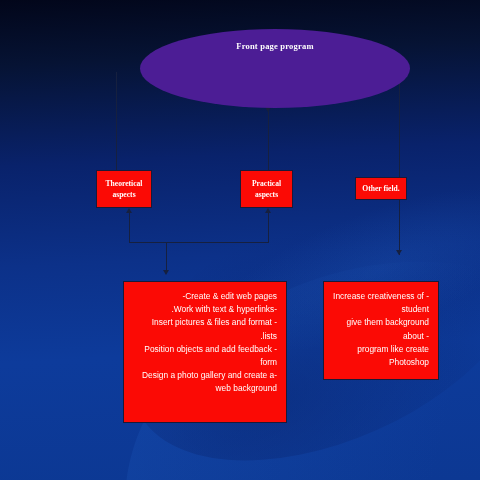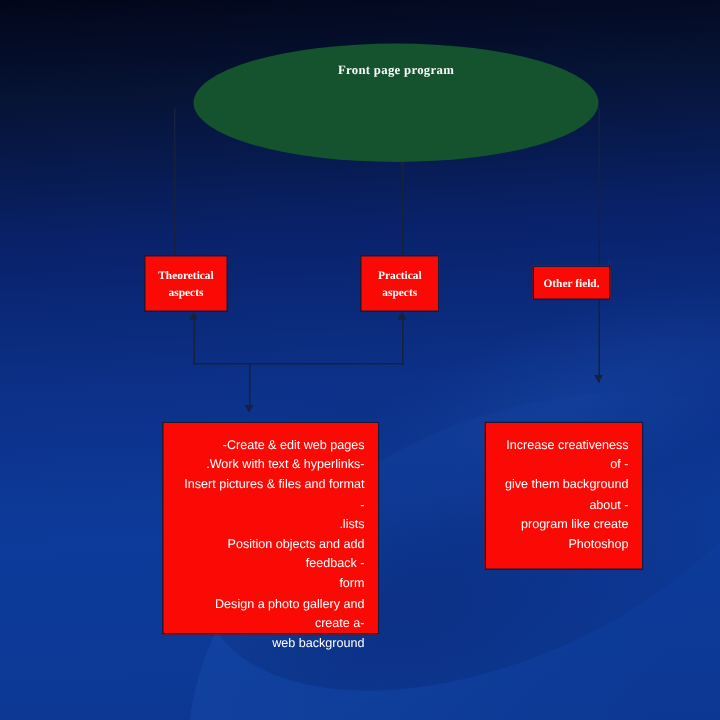--- a/index.html
+++ b/index.html
@@ -61,26 +61,26 @@
     position: absolute;
     background: #fb0a05;
     color: #ffffff;
     box-sizing: border-box;
   }
   .rect {
     border: 1px solid #1a1a38;
   }
   
   #ellipse {
-    left: 129px;
+    left: 140px;
     top: 29px;
     width: 270px;
     height: 79px;
     border-radius: 50%;
-    background: #14532d;
+    background: #4c1d95;
     display: block;
     text-align: center;
   }
   #ellipse .ell-title {
     font-family: "Liberation Serif", serif;
     font-weight: bold;
     font-size: 8.5px;
     letter-spacing: 0.2px;
     margin-top: 12px;
     color: #fdfdfd;
@@ -130,29 +130,29 @@
   
   .detailbox {
     font-family: "Liberation Sans", sans-serif;
     font-size: 8.4px;
     line-height: 13.2px;
     color: #ffffff;
     text-align: right;
     padding: 8px 9px 0 9px;
   }
   #box-practical-detail {
-    left: 108px;
+    left: 123px;
     top: 281px;
-    width: 145px;
+    width: 164px;
     height: 142px;
   }
   #box-other-detail {
     left: 323px;
     top: 281px;
-    width: 106px;
+    width: 116px;
     height: 99px;
   }
 
   
   .line {
     position: absolute;
     background: #16203f;
   }
   .vline { width: 1px; }
   .hline { height: 1px; }
@@ -224,17 +224,18 @@
     <div>Insert pictures &amp; files and format -</div>
     <div>.lists</div>
     <div>Position objects and add feedback -</div>
     <div>form</div>
     <div>Design a photo gallery and create a-</div>
     <div>web background</div>
   </div>
 
   <div id="box-other-detail" class="node rect detailbox">
     <div>Increase creativeness of -</div>
+    <div>student</div>
     <div>give them background about -</div>
     <div>program like create Photoshop</div>
   </div>
 
 </div>
 
 </body></html>

